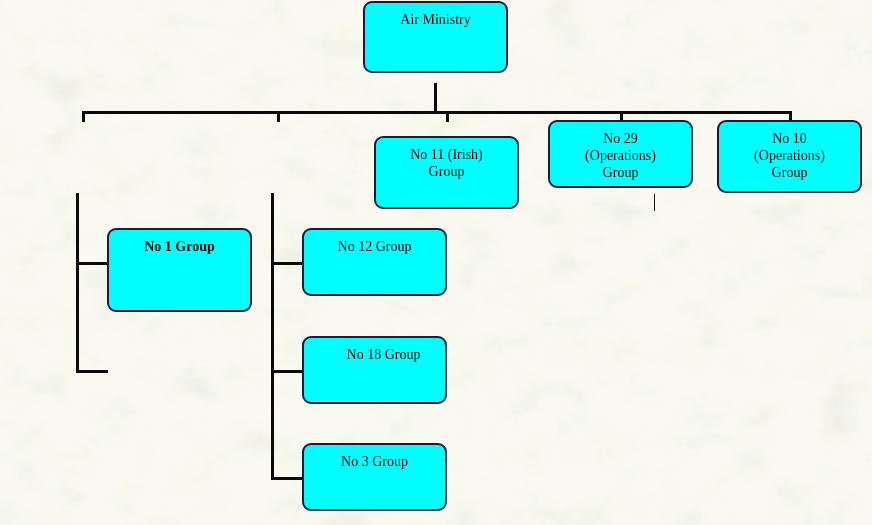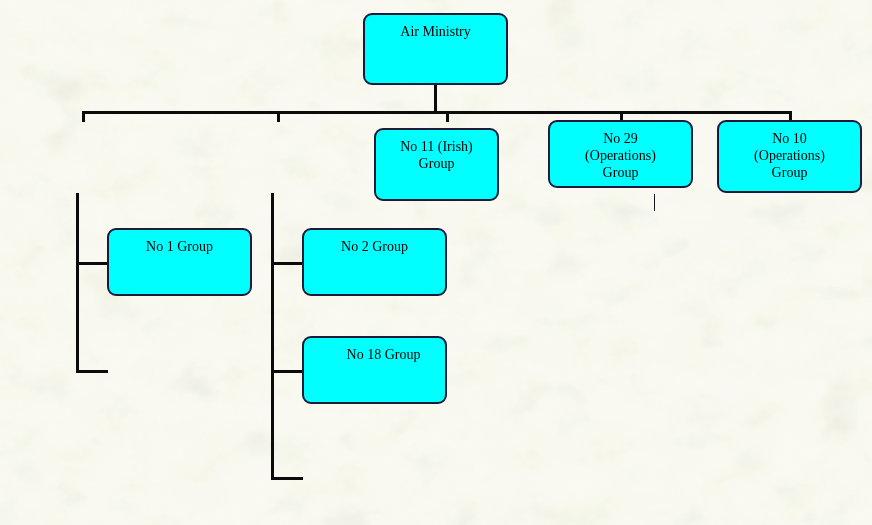--- a/index.html
+++ b/index.html
@@ -95,36 +95,37 @@
 
   <div class="line line-v" style="left:76px; top:193px; height:180px;"></div>
   <div class="line line-h" style="left:76px; top:262px; width:32px;"></div>
   <div class="line line-h" style="left:76px; top:370px; width:32px;"></div>
 
   <div class="line line-v" style="left:271px; top:193px; height:287px;"></div>
   <div class="line line-h" style="left:271px; top:262px; width:32px;"></div>
   <div class="line line-h" style="left:271px; top:370px; width:32px;"></div>
   <div class="line line-h" style="left:271px; top:477px; width:32px;"></div>
 
-  <div class="node" style="left:363px; top:13px; width:145px; height:72px;">Air Ministry</div>
+  <div class="node" style="left:363px; top:1px; width:145px; height:72px;">Air Ministry</div>
 
 
 
-  <div class="node" style="left:374px; top:128px; width:125px; height:73px;">No 11 (Irish)
+  <div class="node" style="left:374px; top:136px; width:145px; height:73px;">No 11 (Irish)
 Group</div>
 
   <div class="node" style="left:548px; top:120px; width:145px; height:68px;">No 29
 (Operations)
 Group</div>
 
   <div class="node" style="left:717px; top:120px; width:145px; height:73px;">No 10
 (Operations)
 Group</div>
 
-  <div class="node" style="left:107px; top:228px; width:145px; height:68px;">No 1 Group</div>
+  <div class="node" style="left:107px; top:228px; width:145px; height:84px;font-weight:bold;">No 1 Group</div>
 
 
-  <div class="node" style="left:302px; top:228px; width:145px; height:68px;">No 2 Group</div>
+  <div class="node" style="left:302px; top:228px; width:145px; height:68px;">No 12 Group</div>
 
   <div class="node" style="left:302px; top:336px; width:145px; height:68px;padding-left:18px;">No 18 Group</div>
 
+  <div class="node" style="left:302px; top:443px; width:145px; height:68px;">No 3 Group</div>
 
 </div>
 
 </body></html>

